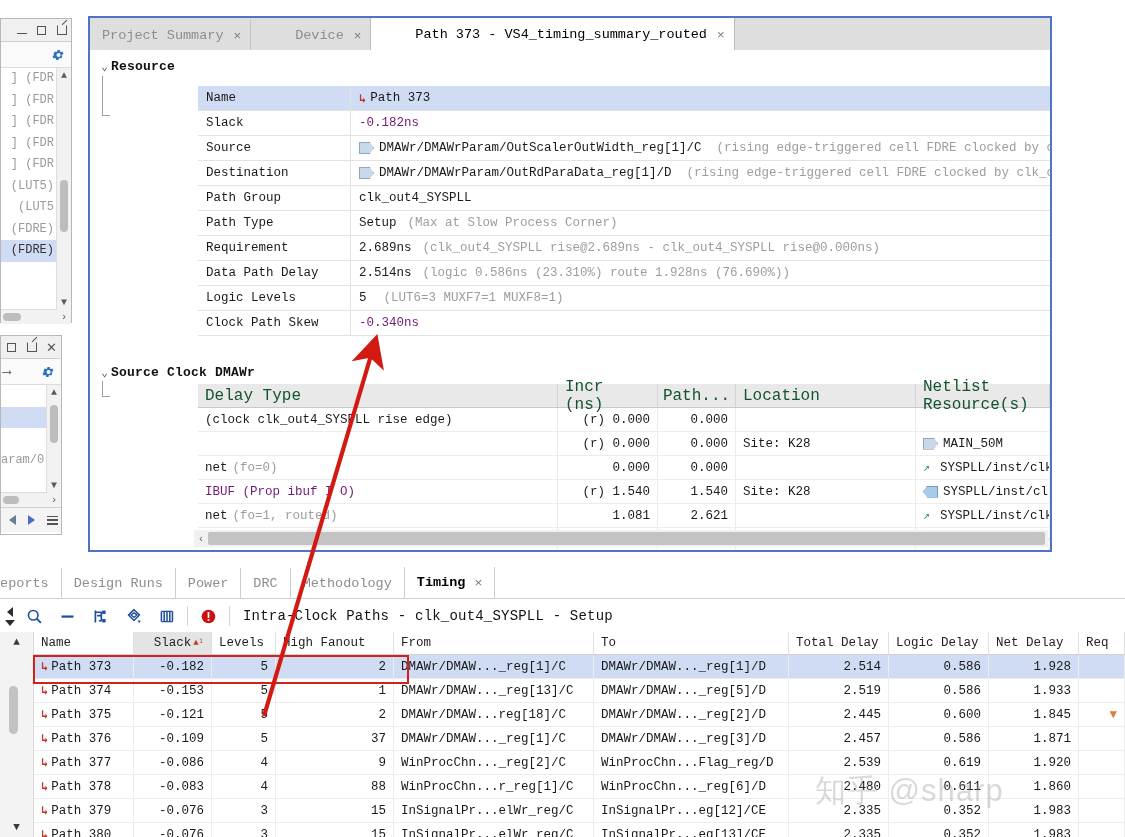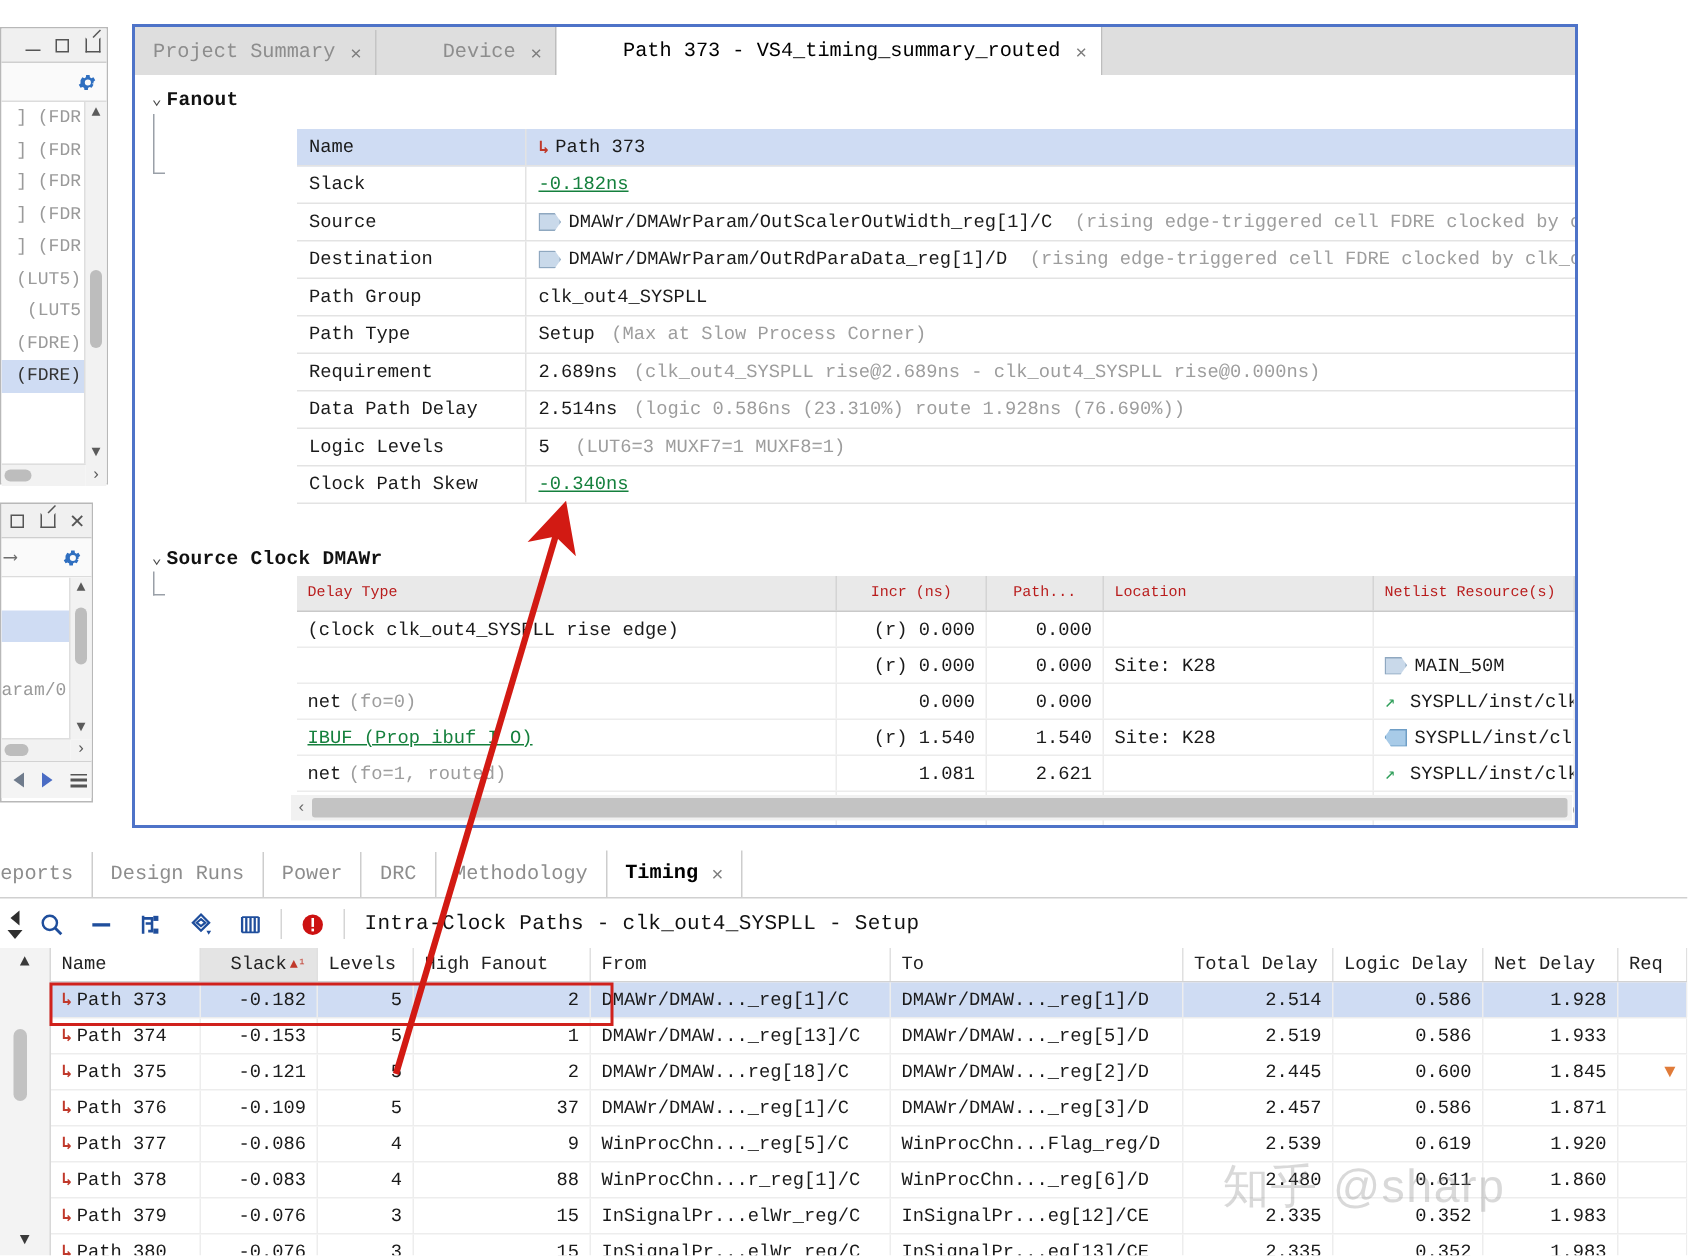--- a/index.html
+++ b/index.html
@@ -70,32 +70,32 @@
   .guide-h{position:absolute;height:1px;background:#9aa0a8;}
 
   
   .sumgrid{position:absolute;left:108px;top:70px;right:0;}
   .srow{display:flex;height:24px;align-items:stretch;border-bottom:1px solid #e3e3e3;}
   .srow.hl{background:#cfdcf3;}
   .scell-k{width:153px;flex:0 0 153px;border-right:1px solid #e3e3e3;
      display:flex;align-items:center;padding-left:8px;font-size:12.5px;color:#1a1a1a;box-sizing:border-box;}
   .scell-v{flex:1;display:flex;align-items:center;padding-left:8px;gap:5px;font-size:12.5px;
      color:#1a1a1a;white-space:nowrap;overflow:hidden;box-sizing:border-box;}
-  .lnk{color:#15803d;text-decoration:underline;}
+  .lnk{color:#701a75;}
   .dim{color:#9d9d9d;}
   .pathicon{color:#c0392b;font-size:12px;font-weight:bold;letter-spacing:-1px;}
   .pinicon{width:13px;height:10px;background:#c9d9ea;border:1px solid #8fa8c0;
      clip-path:polygon(0 0,72% 0,100% 50%,72% 100%,0 100%);flex:0 0 13px;}
   .pinicon.blue{background:#a8cbe8;border-color:#6f9ec6;clip-path:polygon(28% 0,100% 0,100% 100%,28% 100%,0 50%);}
   .netarrow{color:#2e9e59;font-size:12px;flex:0 0 12px;}
 
   
   .scp{position:absolute;left:108px;top:355px;right:0;bottom:0;}
   .scp-head{display:flex;height:23px;background:#e9e9e9;border-bottom:1px solid #c9c9c9;}
-  .scp-head > div{font-size:10px;color:#b91c1c;display:flex;align-items:center;padding:0 7px;box-sizing:border-box;border-right:1px solid #d4d4d4;}
+  .scp-head > div{font-size:16px;color:#14532d;display:flex;align-items:center;padding:0 7px;box-sizing:border-box;border-right:1px solid #d4d4d4;}
   .scp-row{display:flex;height:23px;border-bottom:1px solid #ececec;}
   .scp-row > div{font-size:12.5px;color:#1a1a1a;display:flex;align-items:center;padding:0 7px;
      box-sizing:border-box;border-right:1px solid #ececec;white-space:nowrap;overflow:hidden;gap:5px;}
   .c-delay{width:360px;flex:0 0 360px;}
   .c-incr{width:100px;flex:0 0 100px;justify-content:flex-end;}
   .c-path{width:78px;flex:0 0 78px;justify-content:flex-end;}
   .c-loc{width:180px;flex:0 0 180px;}
   .c-net{flex:1;}
 
   .hbar{position:absolute;left:104px;right:2px;bottom:3px;height:17px;background:#f1f1f1;display:flex;align-items:center;}
@@ -270,21 +270,21 @@
       <div class="tab active">
         <span>Path 373 - VS4_timing_summary_routed</span>
         <span class="tclose">×</span>
       </div>
     </div>
 
     <div class="path-body">
 
       <div class="sect" style="position:absolute;left:4px;top:6px;">
         <span class="chev">⌄</span>
-        <span class="sect-label">Fanout</span>
+        <span class="sect-label">Resource</span>
       </div>
       <div class="guide" style="left:12px;top:26px;height:40px;"></div>
       <div class="guide-h" style="left:12px;top:65px;width:8px;"></div>
 
       <div class="sumgrid" style="top:36px;">
         <div class="srow hl">
           <div class="scell-k">Name</div>
           <div class="scell-v">
             <span class="pathicon">↳</span>
             <span>Path 373</span>
@@ -614,21 +614,21 @@
         </div>
 
         <div class="tt-row">
           <div class="k-name">
             <span class="pathicon">↳</span>
             <span>Path 377</span>
           </div>
           <div class="k-slack">-0.086</div>
           <div class="k-levels">4</div>
           <div class="k-fan">9</div>
-          <div class="k-from">WinProcChn..._reg[5]/C</div>
+          <div class="k-from">WinProcChn..._reg[2]/C</div>
           <div class="k-to">WinProcChn...Flag_reg/D</div>
           <div class="k-total">2.539</div>
           <div class="k-logic">0.619</div>
           <div class="k-net">1.920</div>
           <div class="k-req"></div>
         </div>
 
         <div class="tt-row">
           <div class="k-name">
             <span class="pathicon">↳</span>

